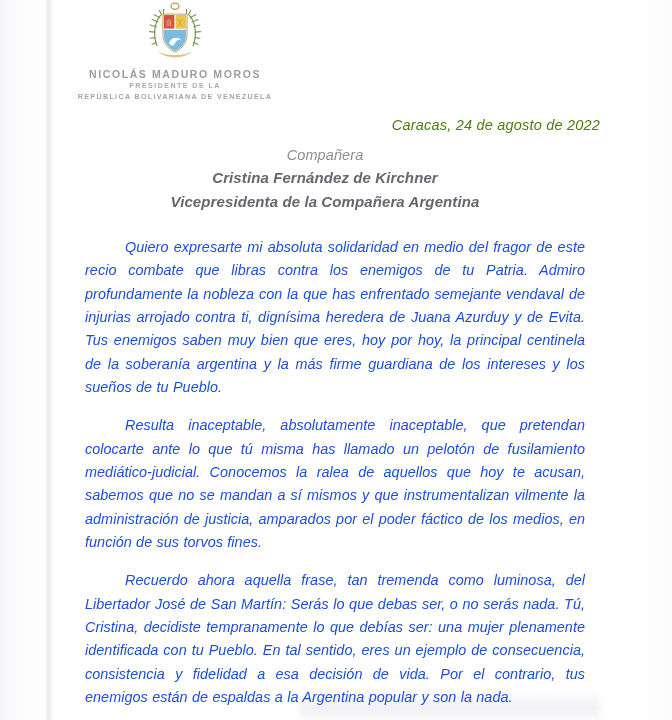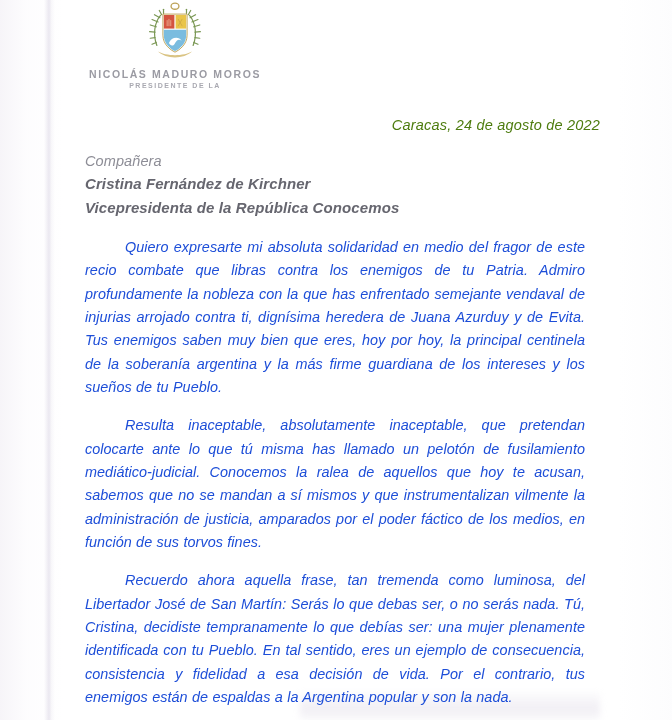--- a/index.html
+++ b/index.html
@@ -123,22 +123,23 @@
     font-style: italic;
     color: #4d7c0f;
     letter-spacing: 0.2px;
     white-space: nowrap;
   }
 
   
   .addressee {
     position: absolute;
     left: 85px;
-    top: 150px;
+    top: 144px;
     width: 480px;
+    text-align: center;
   }
   .addr-greeting {
     font-size: 14.5px;
     font-style: italic;
     color: #8d8d96;
     line-height: 1.55;
     letter-spacing: 0.1px;
   }
   .addr-name,
   .addr-title {
@@ -230,28 +231,29 @@
         <g stroke="#c29a33" stroke-width="1.1" fill="none">
           <path d="M55 40 L62 28"></path>
             <path d="M62 40 L55 28"></path>
         </g>
 
         <path d="M22 82 C35 90, 65 90, 78 82 C65 95, 35 95, 22 82 Z" fill="#c9a94e" opacity="0.75"></path>
       </svg>
 
       <div class="lh-name">NICOLÁS MADURO MOROS</div>
       <div class="lh-sub1">PRESIDENTE DE LA</div>
+      <div class="lh-sub2">REPÚBLICA BOLIVARIANA DE VENEZUELA</div>
     </div>
 
     <div class="date-line">Caracas, 24 de agosto de 2022</div>
 
     <div class="addressee">
       <div class="addr-greeting">Compañera</div>
       <div class="addr-name">Cristina Fernández de Kirchner</div>
-      <div class="addr-title">Vicepresidenta de la República Conocemos</div>
+      <div class="addr-title">Vicepresidenta de la Compañera Argentina</div>
     </div>
 
     <div class="body-copy">
       <p class="para">Quiero expresarte mi absoluta solidaridad en medio del fragor de este recio combate que libras contra los enemigos de tu Patria. Admiro profundamente la nobleza con la que has enfrentado semejante vendaval de injurias arrojado contra ti, dignísima heredera de Juana Azurduy y de Evita. Tus enemigos saben muy bien que eres, hoy por hoy, la principal centinela de la soberanía argentina y la más firme guardiana de los intereses y los sueños de tu Pueblo.</p>
       <p class="para">Resulta inaceptable, absolutamente inaceptable, que pretendan colocarte ante lo que tú misma has llamado un pelotón de fusilamiento mediático-judicial. Conocemos la ralea de aquellos que hoy te acusan, sabemos que no se mandan a sí mismos y que instrumentalizan vilmente la administración de justicia, amparados por el poder fáctico de los medios, en función de sus torvos fines.</p>
       <p class="para">Recuerdo ahora aquella frase, tan tremenda como luminosa, del Libertador José de San Martín: Serás lo que debas ser, o no serás nada. Tú, Cristina, decidiste tempranamente lo que debías ser: una mujer plenamente identificada con tu Pueblo. En tal sentido, eres un ejemplo de consecuencia, consistencia y fidelidad a esa decisión de vida. Por el contrario, tus enemigos están de espaldas a la Argentina popular y son la nada.</p>
     </div>
 
   </div>
 </div>

